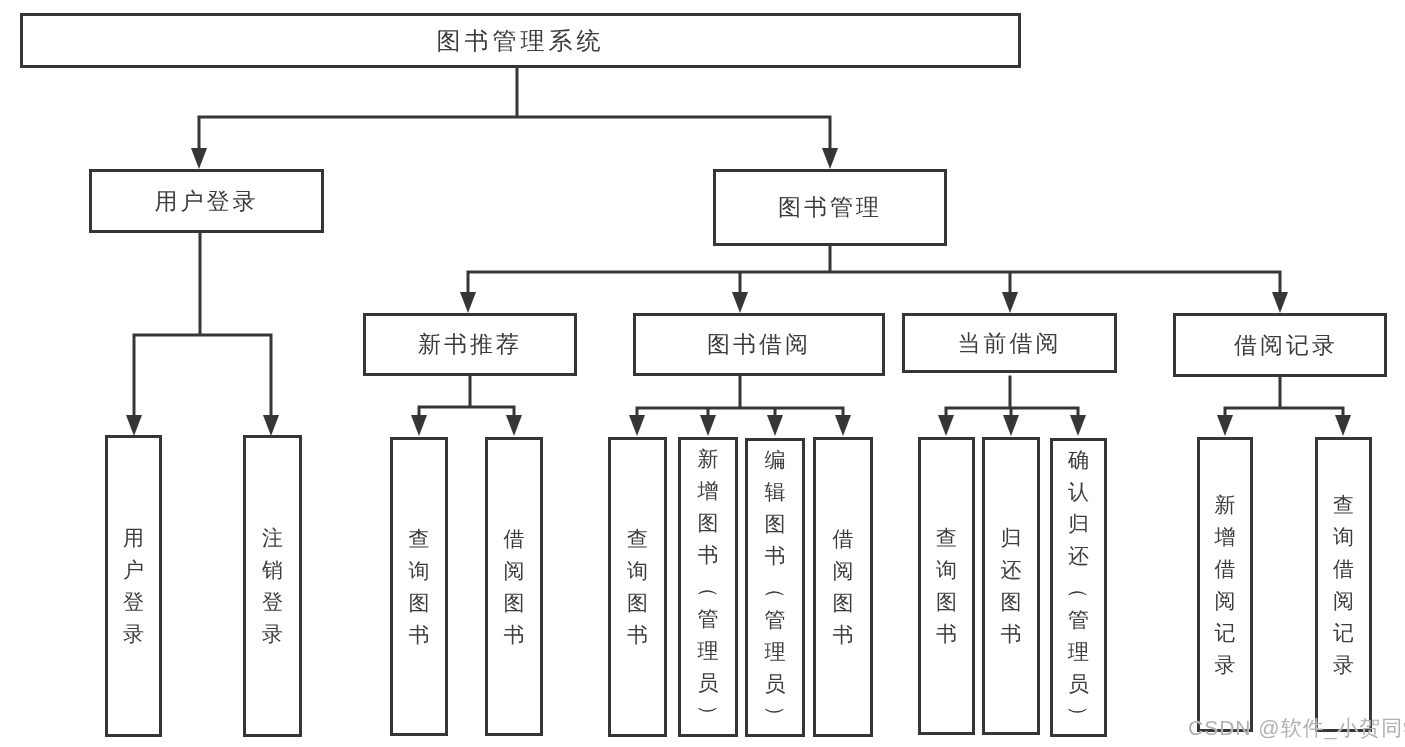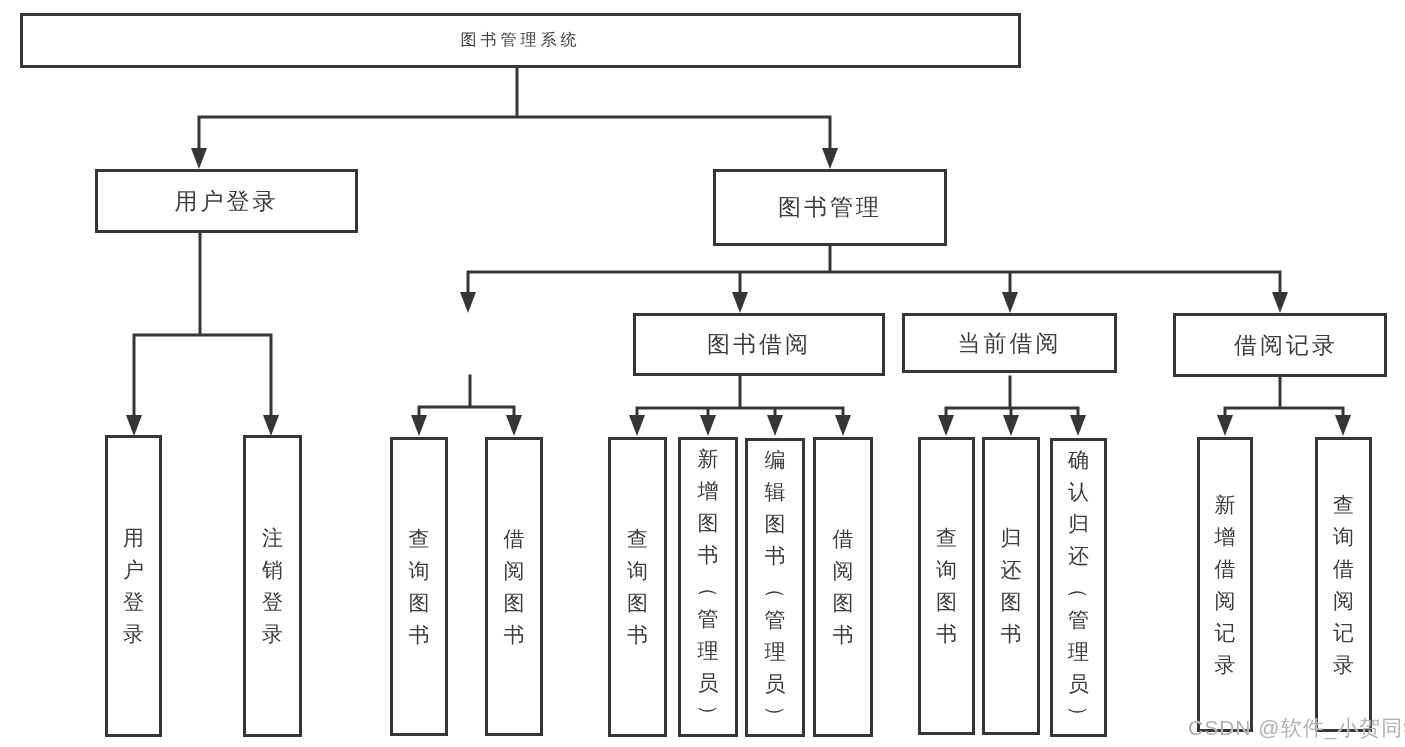--- a/index.html
+++ b/index.html
@@ -32,21 +32,21 @@
     position: absolute;
     box-sizing: border-box;
     border: 3px solid #363636;
     background: #ffffff;
     display: flex;
     align-items: center;
     justify-content: center;
     text-align: center;
   }
   .node.root {
-    font-size: 16px;
+    font-size: 24px;
     letter-spacing: 4px;
     font-family: Liberation Mono, monospace;
   }
   .node.hnode {
     font-size: 23px;
     letter-spacing: 3px;
   }
   .node.vnode {
     flex-direction: column;
     font-size: 21px;
@@ -108,23 +108,24 @@
       <polygon points="938,415 954,415 946,436"></polygon>
       <polygon points="1003,415 1019,415 1011,436"></polygon>
       <polygon points="1070,415 1086,415 1078,436"></polygon>
       <polygon points="1217,415 1233,415 1225,436"></polygon>
       <polygon points="1335,415 1351,415 1343,436"></polygon>
     </g>
   </svg>
 
   <div class="node root" style="left:20px; top:13px; width:1001px; height:55px;">图书管理系统</div>
 
-  <div class="node hnode" style="left:95px; top:169px; width:263px; height:64px;">用户登录</div>
+  <div class="node hnode" style="left:89px; top:169px; width:235px; height:64px;">用户登录</div>
   <div class="node hnode" style="left:713px; top:169px; width:234px; height:77px;">图书管理</div>
 
+  <div class="node hnode" style="left:363px; top:313px; width:214px; height:63px;">新书推荐</div>
   <div class="node hnode" style="left:633px; top:313px; width:252px; height:63px;">图书借阅</div>
   <div class="node hnode" style="left:902px; top:313px; width:215px; height:60px;">当前借阅</div>
   <div class="node hnode" style="left:1173px; top:313px; width:214px; height:64px;padding-left:12px;">借阅记录</div>
 
   <div class="node vnode" style="left:105px; top:435px; width:57px; height:302px;">
     <div class="vtext">
         <span>用</span>
         <span>户</span>
         <span>登</span>
         <span>录</span>

